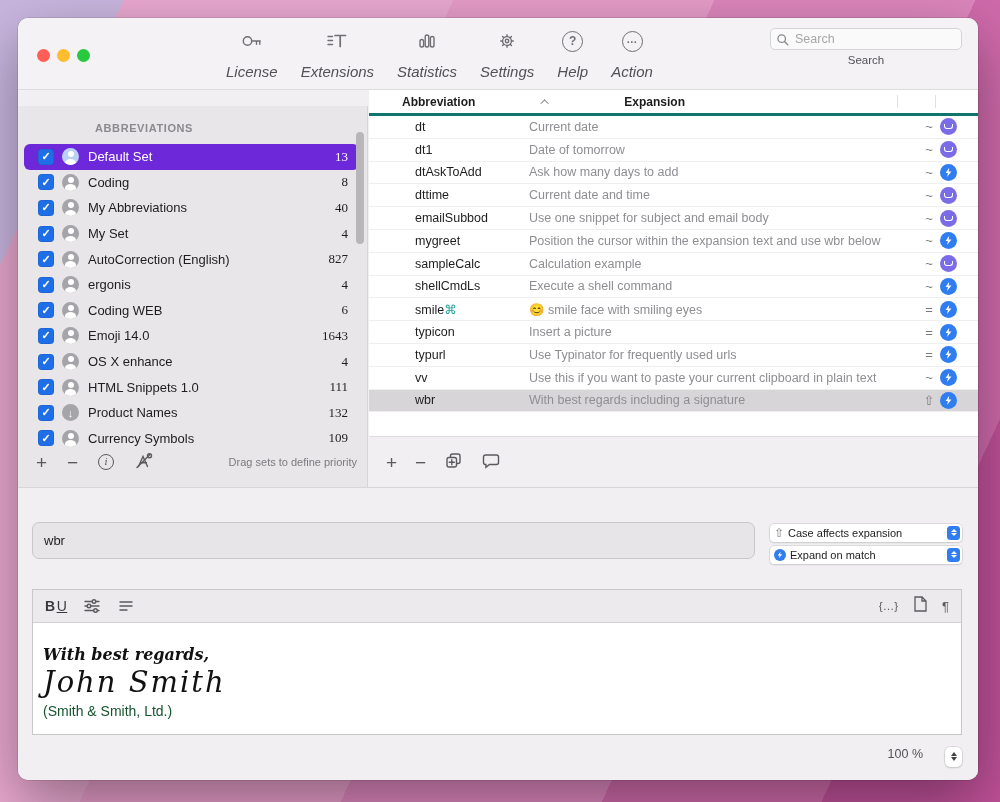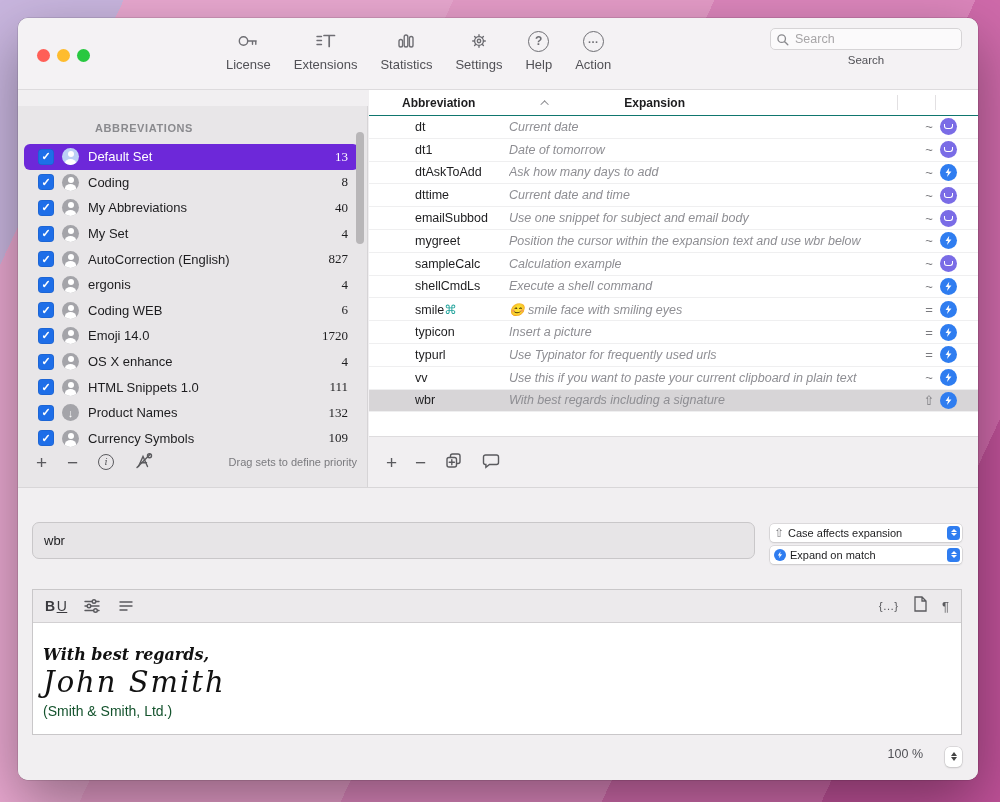--- a/index.html
+++ b/index.html
@@ -21,21 +21,21 @@
   }
   
   .titlebar { position:relative; height:72px; background:#f4f2f4; border-bottom:1px solid #dddbdd; }
   .traffic { position:absolute; left:19px; top:31px; display:flex; gap:7px; }
   .dot { width:13px; height:13px; border-radius:50%; }
   .dot.red{background:#ff5f57;} .dot.yellow{background:#febc2e;} .dot.green{background:#28c840;}
   .toolbar { position:absolute; left:208px; top:9px; display:flex; gap:23px; align-items:flex-start; }
   .tb-item { display:flex; flex-direction:column; align-items:center; cursor:default; }
   .tb-icon { height:28px; display:flex; align-items:center; justify-content:center; color:#6e6e73; }
   .tb-icon svg { stroke:#6e6e73; fill:none; stroke-width:1.4; stroke-linecap:round; }
-  .tb-label { font-size:13px; color:#515156; margin-top:2px; }
+  .tb-label { font-size:15px; color:#515156; margin-top:8px;font-style:italic; }
   .circ-icon { width:21px; height:21px; border:1.4px solid #6e6e73; border-radius:50%;
     display:flex; align-items:center; justify-content:center; font-size:12px; color:#6e6e73; font-weight:bold; }
   .circ-icon.dots { font-size:11px; letter-spacing:0.5px; font-weight:bold; padding-bottom:4px;}
   .search-area { position:absolute; right:16px; top:10px; width:192px; }
   .search-field { position:relative; height:22px; background:#fbfafb; border:1px solid #d6d4d6;
     border-radius:5px; display:flex; align-items:center; }
   .search-field svg { position:absolute; left:5px; top:4px; }
   .search-field input { border:none; outline:none; background:transparent; width:100%;
     padding-left:24px; font-size:12.5px; color:#333; font-family:"Liberation Sans",sans-serif;}
   .search-field input::placeholder { color:#a7a5a7; }
@@ -61,32 +61,32 @@
   .set-count { margin-left:auto; font-size:13px; color:#1d1d1f;font-family:Liberation Serif, serif; }
   .sidebar-scrollbar { position:absolute; right:3px; top:26px; width:8px; height:112px; background:#b8b6b8; border-radius:4px; }
   .sidebar-footer { position:absolute; left:0; right:0; bottom:0; height:50px; display:flex; align-items:center; padding:0 10px 0 18px; color:#5a5a5e; }
   .foot-btn { font-size:19px; color:#5a5a5e; margin-right:20px; line-height:1; }
   .foot-btn svg { stroke:#5a5a5e; fill:none; stroke-width:1.4; stroke-linecap:round; }
   .info-circ { width:16px; height:16px; border:1.3px solid #5a5a5e; border-radius:50%;
     display:flex; align-items:center; justify-content:center; font-size:10px; font-family:"DejaVu Serif",serif; font-style:italic; }
   .drag-hint { margin-left:auto; font-size:11px; color:#7a7a7e; }
   
   .table-pane { position:absolute; left:351px; right:0; top:0; height:347px; background:#fff; border-bottom:1px solid #dedcde; }
-  .table-header { position:relative; height:26px; border-bottom:1px solid #0f766e; display:flex; align-items:center; font-size:12px; font-weight:bold; color:#1d1d1f; }
+  .table-header { position:relative; height:26px; border-bottom:3px solid #0f766e; display:flex; align-items:center; font-size:12px; font-weight:bold; color:#1d1d1f; }
   .th-abbr { margin-left:33px; }
   .sort-chevron { width:6px; height:6px; border-left:1.5px solid #8a8a8e; border-top:1.5px solid #8a8a8e;
     transform:rotate(45deg) translateY(2px); margin-left:68px; }
   .th-exp { margin-left:75px; }
   .th-sep { position:absolute; top:5px; bottom:5px; width:1px; background:#e2e0e2; }
   .t-rows { }
   .t-row { height:22.8px; display:flex; align-items:center; border-bottom:1px solid #efeff0; font-size:12.5px; }
   .t-row.selected { background:#d7d5d7; }
   .t-abbr { width:140px; padding-left:46px; color:#1d1d1f; white-space:nowrap; flex:none; }
   .t-abbr .cmd { color:#1fa29a; }
-  .t-exp { flex:1; font-style:italic; color:#8e8e93; white-space:nowrap; overflow:hidden; }
+  .t-exp { flex:1; color:#8e8e93; white-space:nowrap; overflow:hidden;margin-left:20px; }
   .t-match { width:22px; text-align:center; color:#7a7a7e; font-size:13px; flex:none; }
   .badge { width:17px; height:17px; border-radius:50%; flex:none; margin-right:21px;
     display:flex; align-items:center; justify-content:center; }
   .badge.badge-plain { background:#7a6ce6; }
   .badge.badge-script { background:#2f7df0; }
   .spacebar-shape { width:9px; height:5px; border:1.5px solid #fff; border-top:none; border-radius:0 0 3px 3px; }
   .table-footer { position:absolute; left:351px; right:0; top:347px; height:50px; display:flex; align-items:center; padding-left:17px; }
   .table-footer .foot-btn { margin-right:18px; }
   
   .bottom { position:absolute; top:469px; left:0; right:0; height:293px; background:#f1eff1; border-top:1px solid #d8d6d8; }
@@ -256,21 +256,21 @@
             <span class="checkbox"></span>
             <span class="avatar user"></span>
             <span class="set-name">Coding WEB</span>
             <span class="set-count">6</span>
           </div>
 
           <div class="set-row">
             <span class="checkbox"></span>
             <span class="avatar user"></span>
             <span class="set-name">Emoji 14.0</span>
-            <span class="set-count">1720</span>
+            <span class="set-count">1643</span>
           </div>
 
           <div class="set-row">
             <span class="checkbox"></span>
             <span class="avatar user"></span>
             <span class="set-name">OS X enhance</span>
             <span class="set-count">4</span>
           </div>
 
           <div class="set-row">

